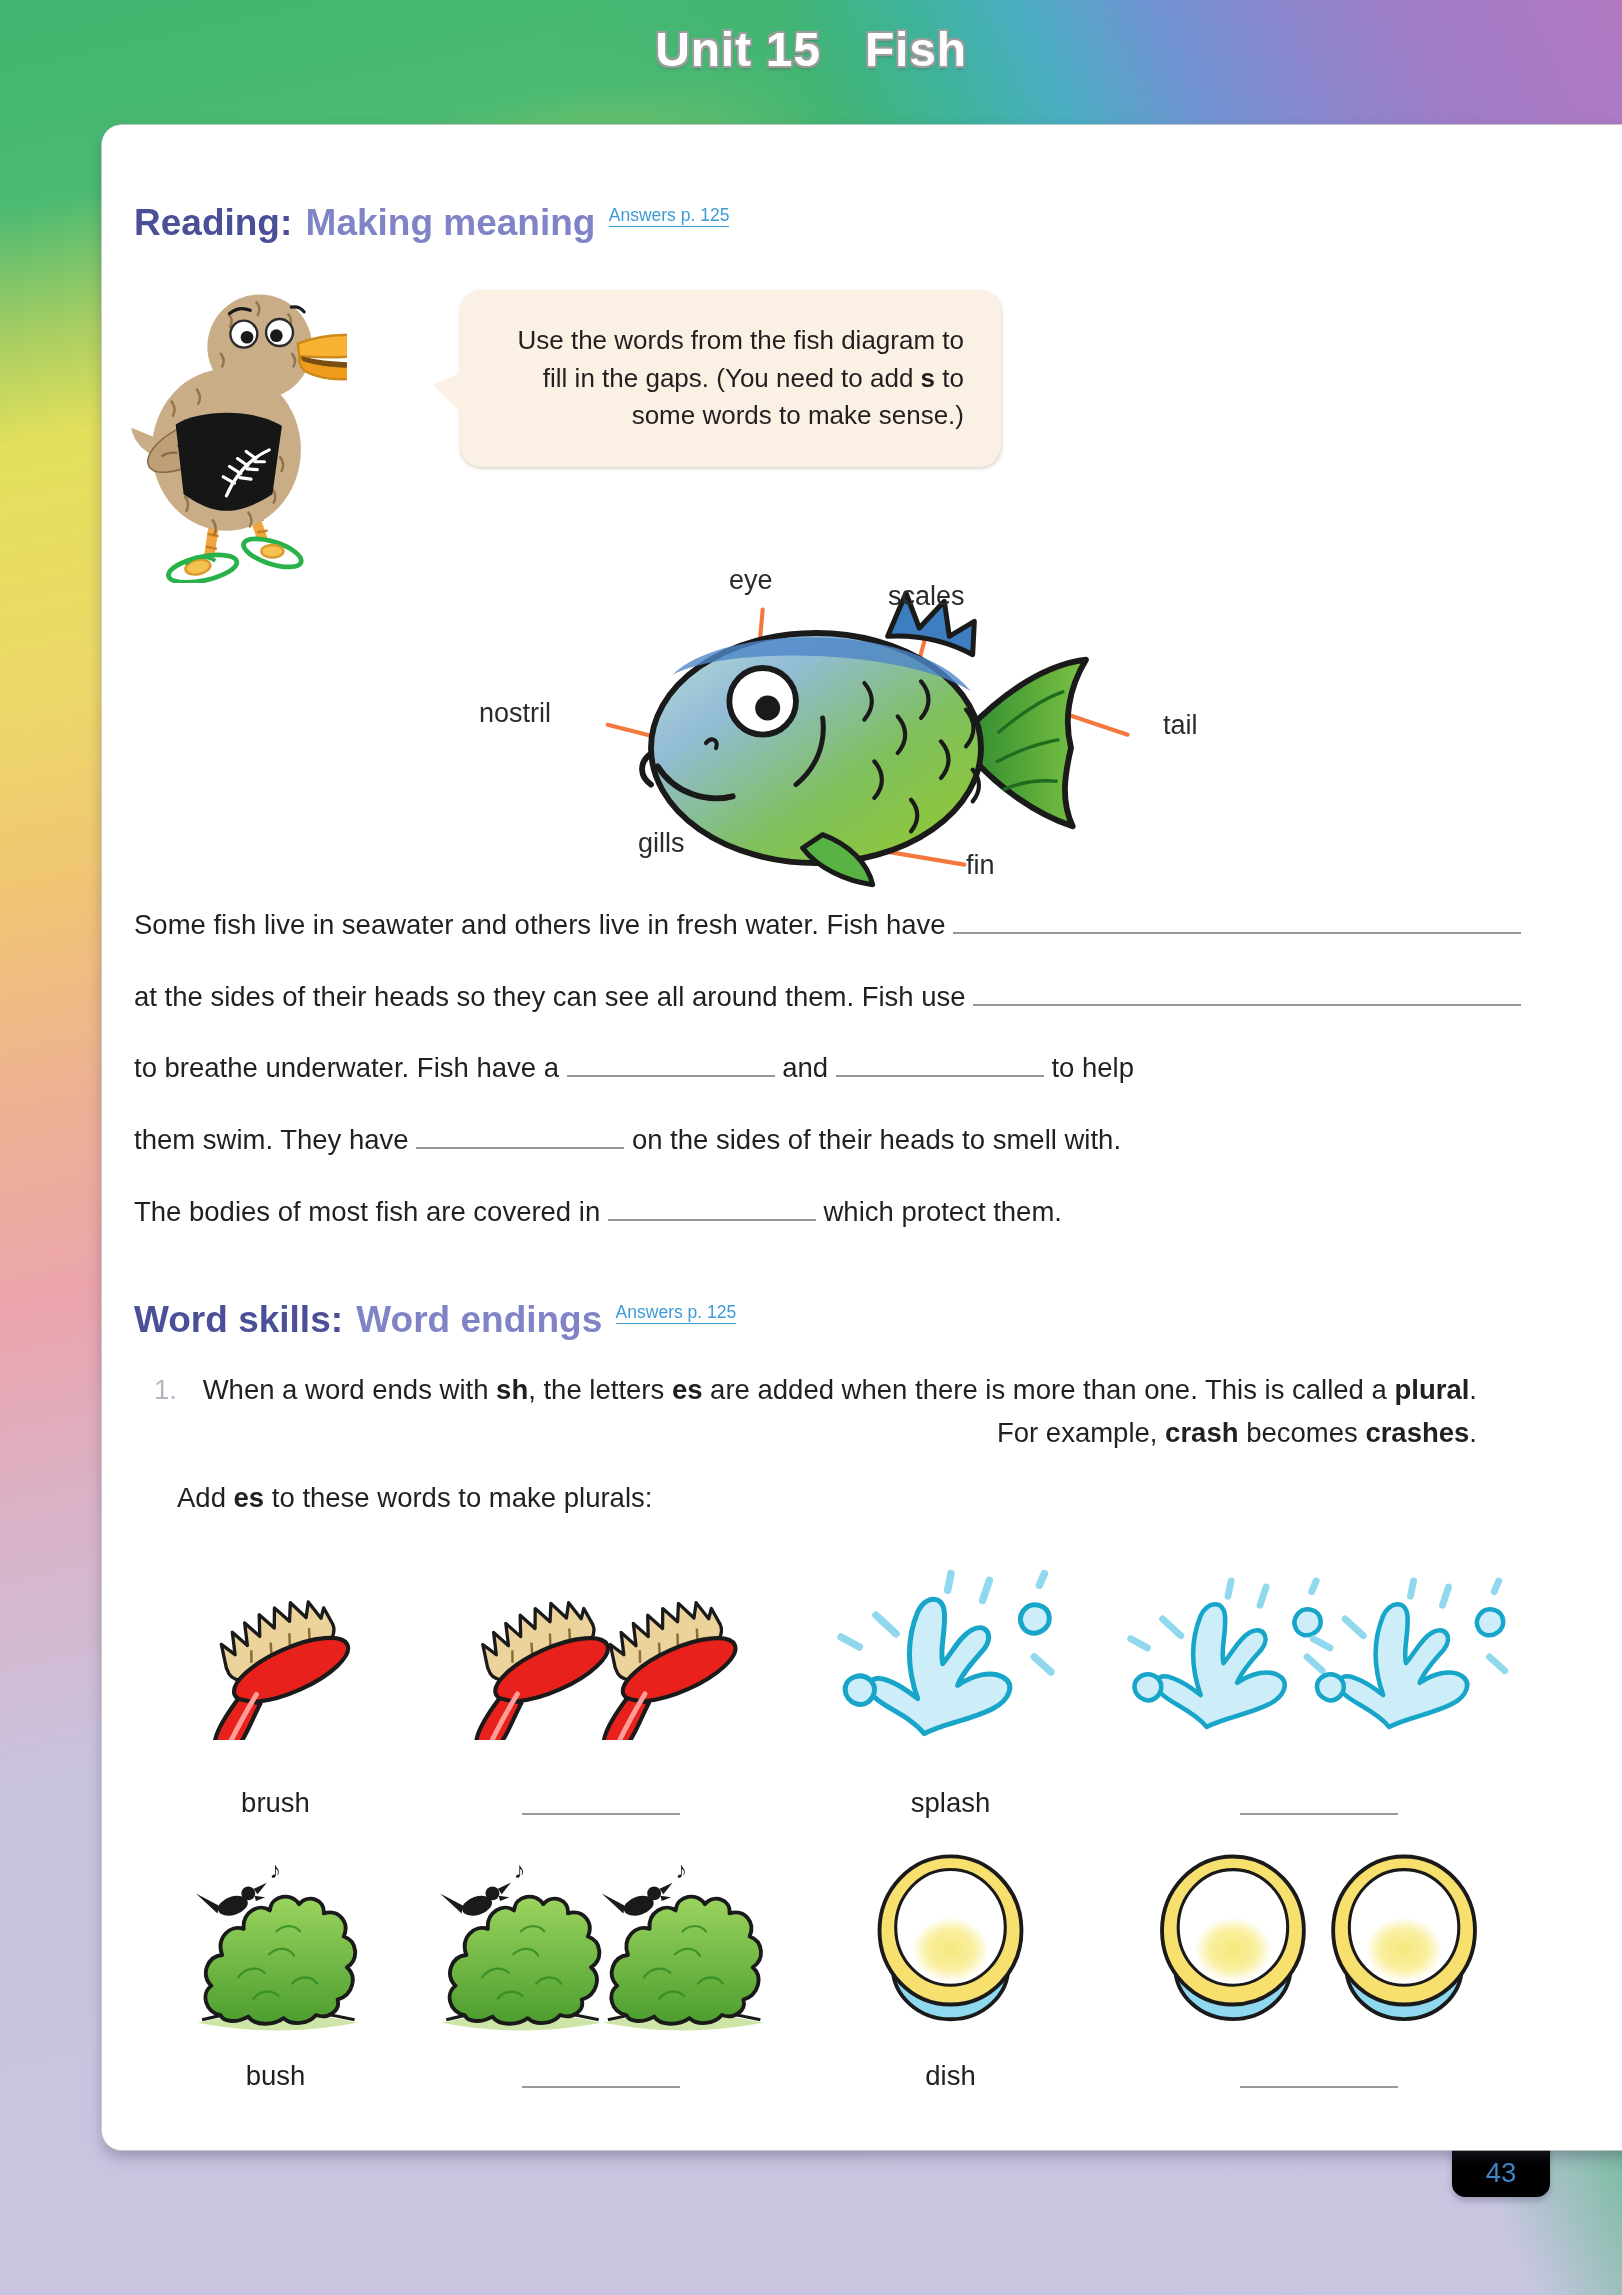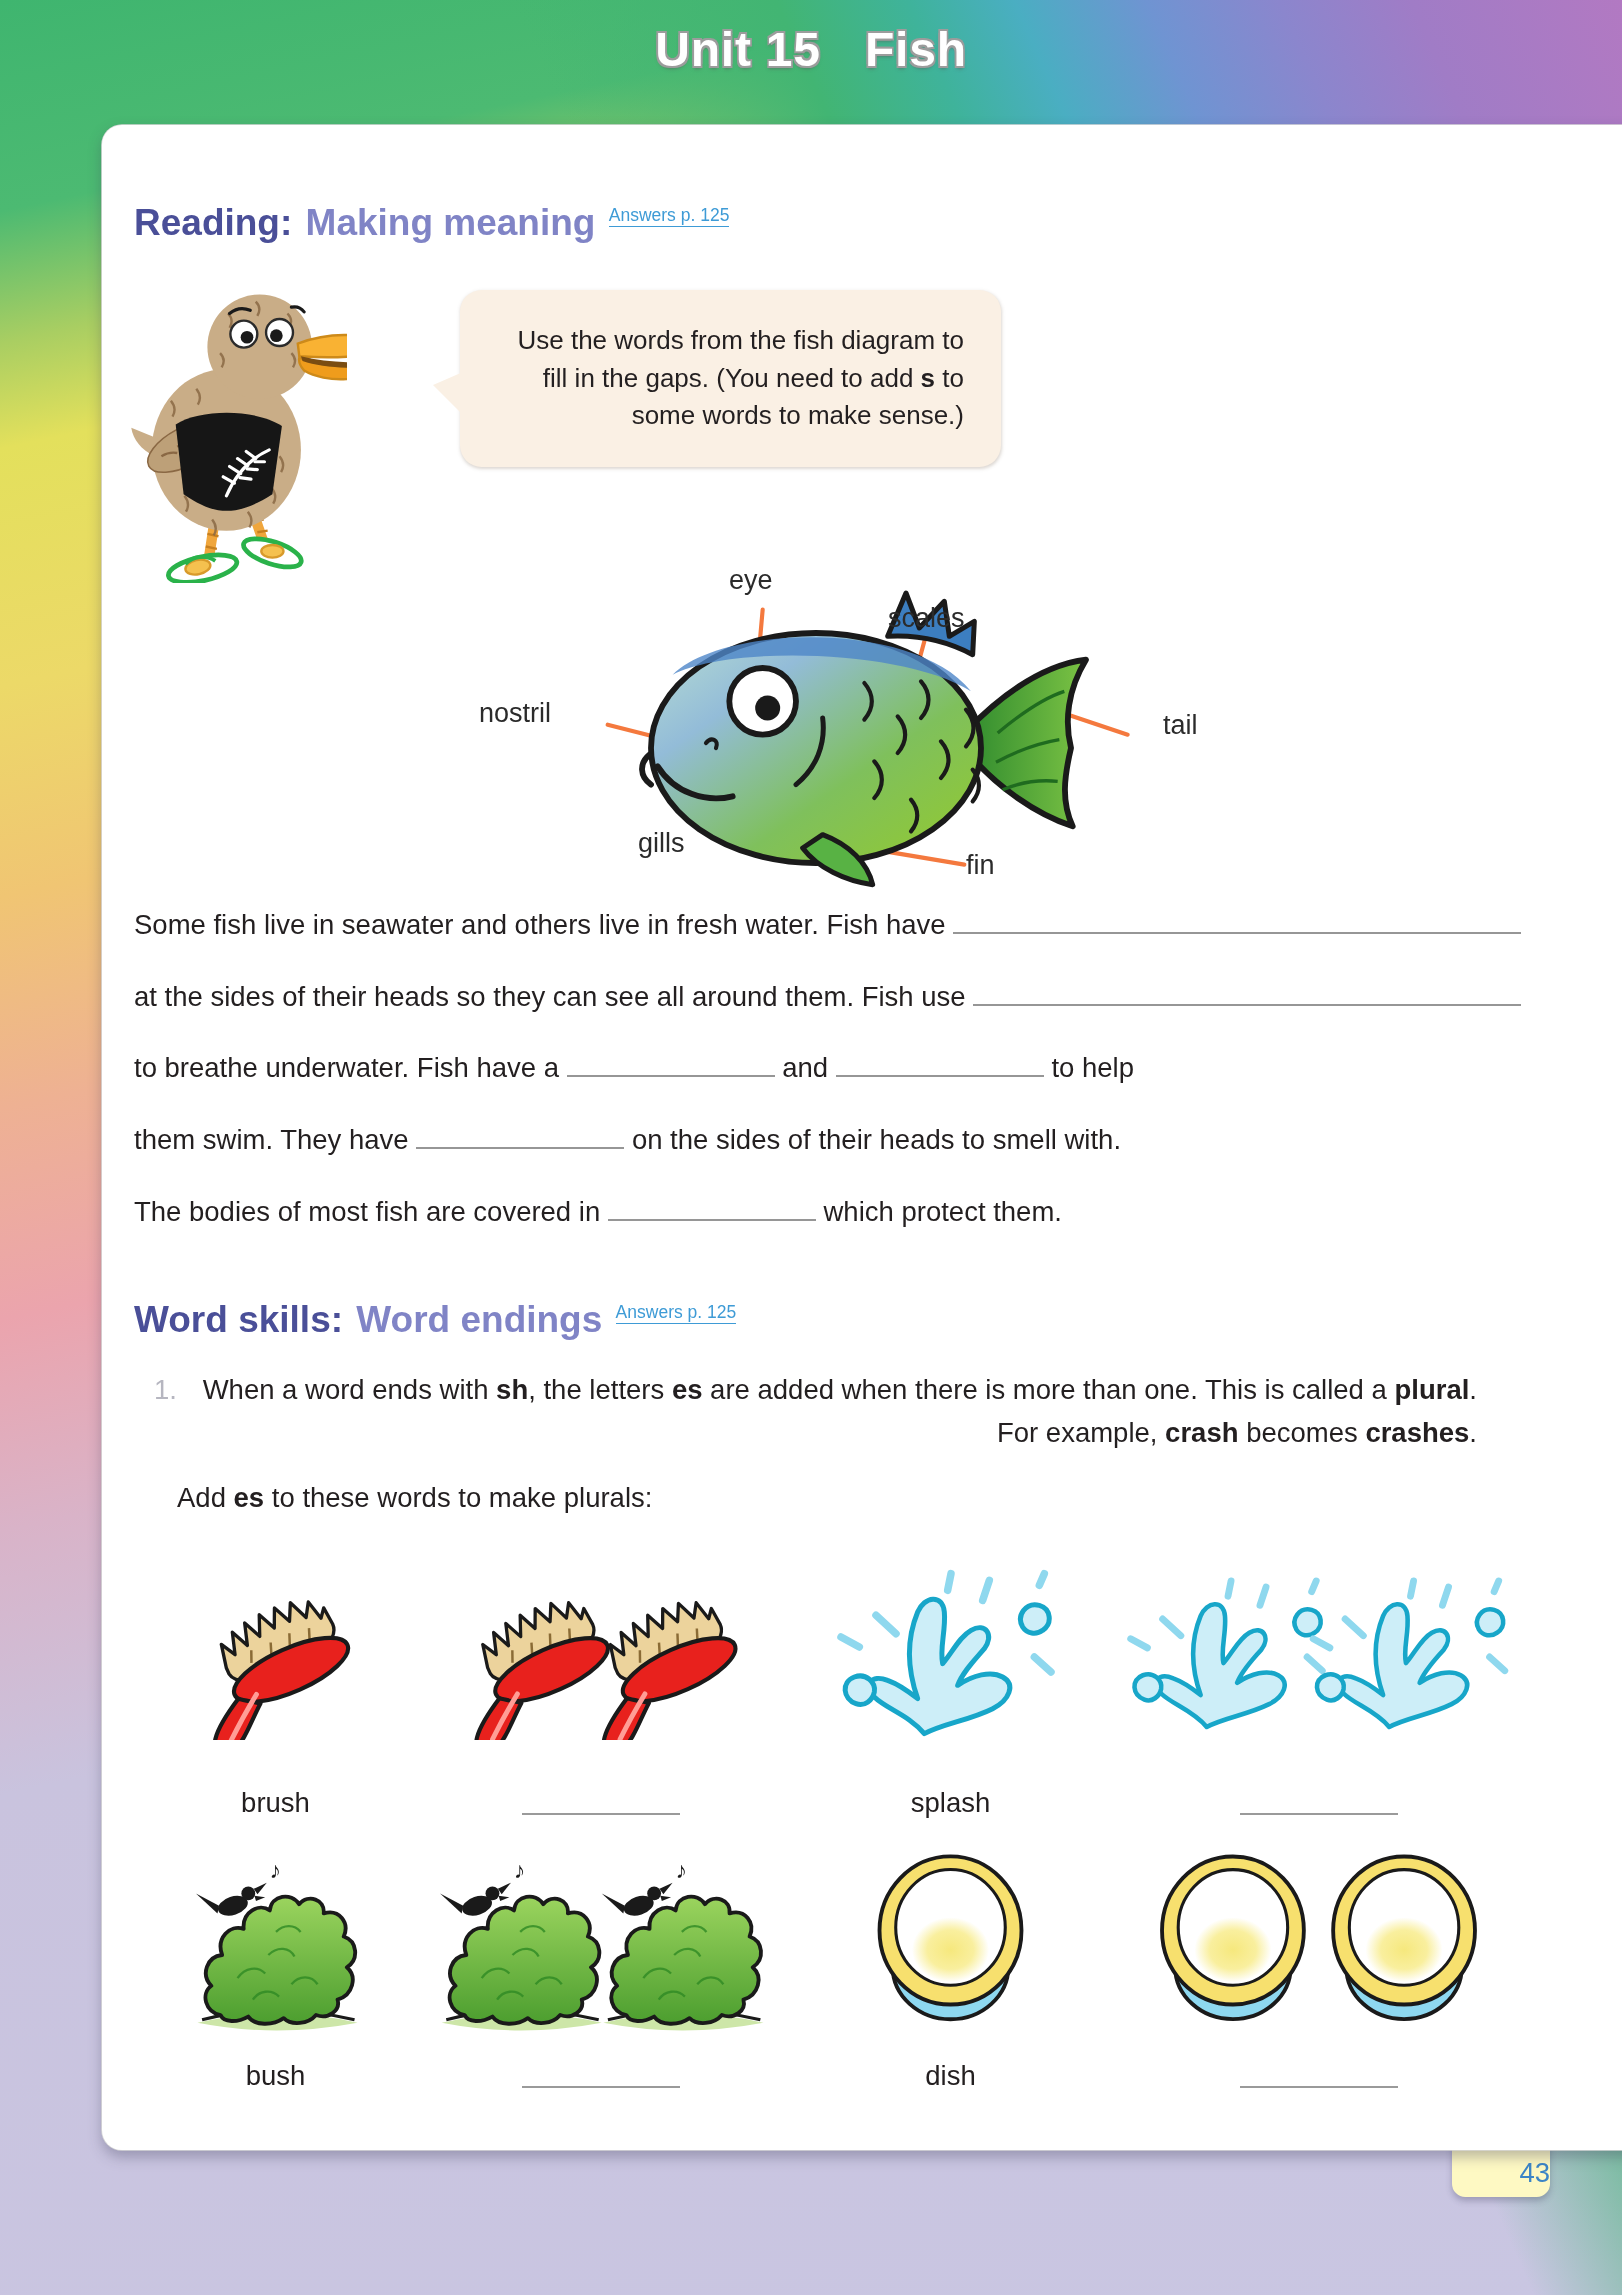--- a/index.html
+++ b/index.html
@@ -29,21 +29,21 @@
   .bubble{position:absolute;left:358px;top:165px;width:467px;background:var(--bubble_cream,#faf0e4);
     border-radius:21.7px;padding:32px 37px;font-size:26px;line-height:1.45;box-shadow:0.8px 1.7px 3.3px rgba(120,100,80,.25);}
   .bubble:before{content:'';position:absolute;left:-27.5px;top:82px;width:0;height:0;
     border-top:13.3px solid transparent;border-bottom:30px solid transparent;
     border-right:30px solid var(--bubble_cream,#faf0e4);}
   .bold{font-weight:700;}
   
   .fish-wrap{position:absolute;left:329px;top:433px;width:775px;height:350px;}
   .fish-art{position:absolute;inset:0;width:775px;height:350px;}
   .fish-label{position:absolute;font-size:27px;color:#2b2b2b;}
-  .fl-eye{left:298px;top:6.7px;}   .fl-scales{left:457px;top:23px;margin-top:22px;}
+  .fl-eye{left:298px;top:6.7px;}   .fl-scales{left:457px;top:23px;}
   .fl-nostril{left:48px;top:140px;} .fl-tail{left:732px;top:152px;}
   .fl-gills{left:207px;top:270px;} .fl-fin{left:535px;top:292px;}
   
   .cloze{position:absolute;left:32px;top:782px;width:1387px;}
   .fill-line{display:flex;align-items:baseline;font-size:27.5px;margin-bottom:38px;}
   .fill-line .txt{white-space:pre;}
   .blank{display:inline-block;width:208px;height:.9em;border-bottom:2.5px solid var(--blank_gray,#969696);}
   .blank.grow{flex:1 1 auto;}
   
   .rule-row{position:absolute;left:32px;top:1244px;width:1367px;display:flex;font-size:27.5px;line-height:1.55;}
@@ -56,23 +56,23 @@
   .labels-row-1{top:1657px;height:42px;}
   .pics-row-2{top:1713px;height:204px;}
   .labels-row-2{top:1930px;height:42px;}
   .word-label{font-size:27.5px;}
   .answer-line{width:158px;height:21.7px;border-bottom:2.5px solid #9a9a9a;}
   
   .footer-logo{position:absolute;left:117px;top:2165px;display:flex;align-items:center;gap:11.7px;z-index:1;}
   .logo-mark{width:48px;height:48px;}
   .logo-text{font-size:32px;font-weight:700;color:var(--footer_navy,#1d3054);letter-spacing:0.4px;}
   .isbn{font-size:16.7px;color:#8f8da0;margin-left:13.3px;padding-top:8.3px;}
-  .page-tab{position:absolute;left:1452px;top:2124px;width:98px;height:73px;background:#fef9c3;
+  .page-tab{position:absolute;left:1452px;top:2124px;width:98px;height:73px;background:#000000;
     border-radius:13.3px;box-shadow:0 3.3px 6.7px rgba(60,60,90,.3);z-index:1;display:flex;
-    align-items:flex-end;justify-content:flex-end;padding-bottom:8.3px;box-sizing:border-box;
+    align-items:flex-end;justify-content:center;padding-bottom:8.3px;box-sizing:border-box;
     font-size:27.5px;color:var(--page_number_blue,#3c85c6);}
 </style>
 </head>
 <body>
 
 <div class="page">
 
   <div class="bg-base"></div>
   <div class="bg-topright"></div>
 

